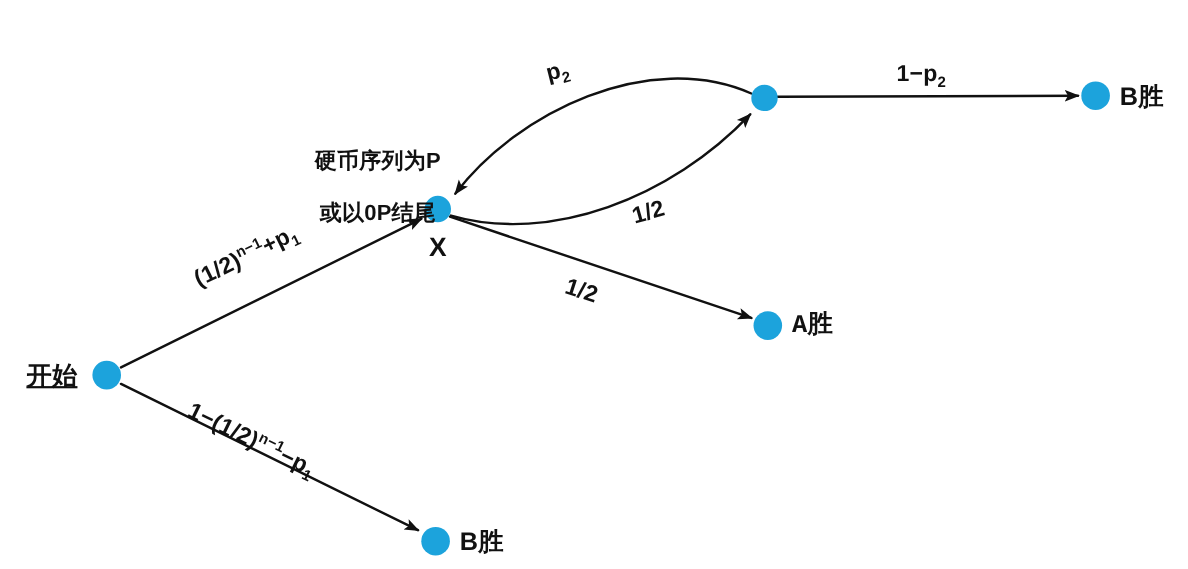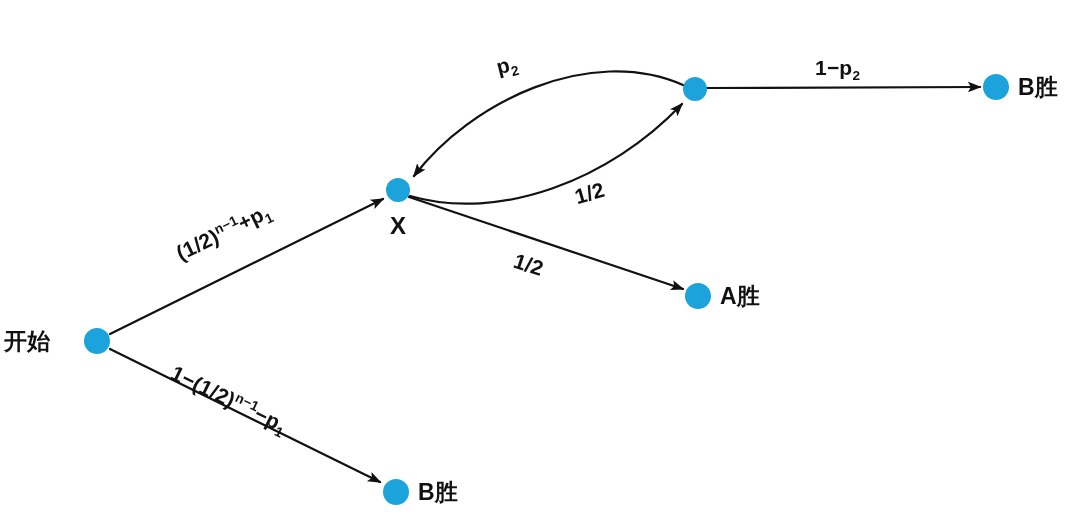--- a/index.html
+++ b/index.html
@@ -104,29 +104,33 @@
     <g>
       <circle class="node-dot" cx="97" cy="341" r="13" fill="#1CA3DC"></circle>
       <circle class="node-dot" cx="398" cy="190" r="12" fill="#1CA3DC"></circle>
       <circle class="node-dot" cx="695" cy="89" r="12" fill="#1CA3DC"></circle>
       <circle class="node-dot" cx="996" cy="87" r="13" fill="#1CA3DC"></circle>
       <circle class="node-dot" cx="698" cy="296" r="13" fill="#1CA3DC"></circle>
       <circle class="node-dot" cx="396" cy="492" r="13" fill="#1CA3DC"></circle>
     </g>
   </svg>
 
-  <div class="lbl node-name" style="left:4px; top:328px;">开始</div>
+  <div class="lbl node-name" style="left:24px; top:328px;text-decoration:underline;">开始</div>
 
   <div class="lbl xmark" style="left:390px; top:212px;">X</div>
 
+  <div class="lbl node-desc" style="left:232px; top:112px; width:200px;">
+    <span>硬币序列为P</span><br>
+    <span>或以0P结尾</span>
+  </div>
 
 
   <div class="lbl node-name" style="left:1018px; top:74px;">B胜</div>
 
-  <div class="lbl node-name" style="left:720px; top:283px;">A胜</div>
+  <div class="lbl node-name" style="left:720px; top:283px;font-family:Liberation Mono, monospace;">A胜</div>
 
   <div class="lbl node-name" style="left:418px; top:479px;">B胜</div>
 
   <div class="lbl edge-lbl" style="left:172px; top:243px; transform: rotate(-26deg); transform-origin: left top;"><span>(1/2)</span><sup>n−1</sup><span>+p</span><sub>1</sub></div>
 
   <div class="lbl edge-lbl" style="left:178px; top:360px; transform: rotate(26deg); transform-origin: left top;"><span>1−(1/2)</span><sup>n−1</sup><span>−p</span><sub>1</sub></div>
 
   <div class="lbl edge-lbl" style="left:494px; top:56px; transform: rotate(-14deg); transform-origin: left top;"><span>p</span><sub>2</sub></div>
 
   <div class="lbl edge-lbl" style="left:572px; top:186px; transform: rotate(-16deg); transform-origin: left top;">1/2</div>

